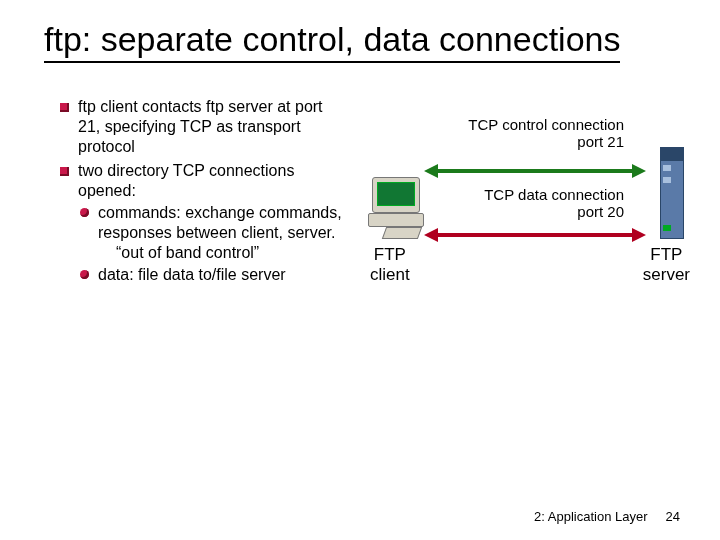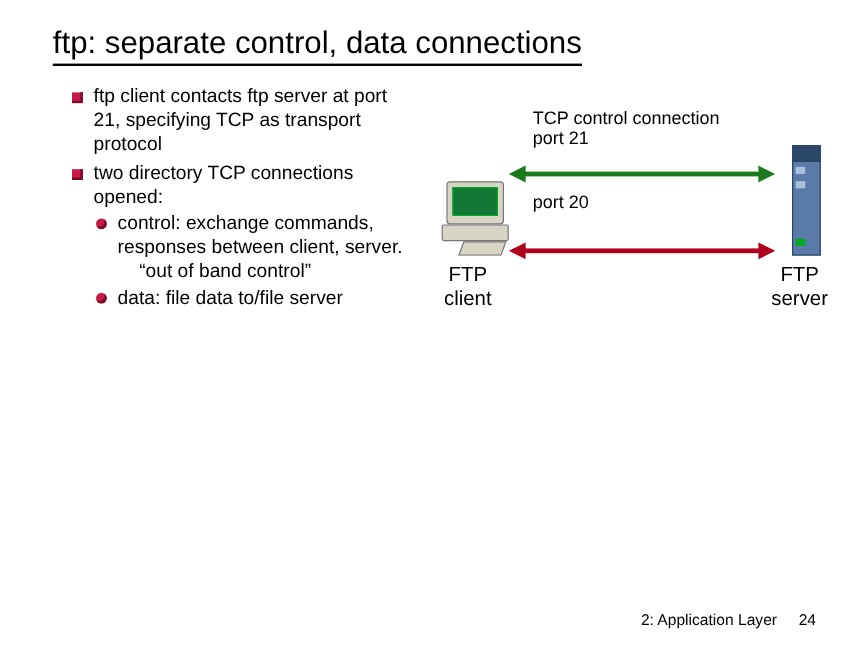--- a/index.html
+++ b/index.html
@@ -14,23 +14,24 @@
     overflow: hidden;
   }
   .slide {
     padding: 20px 40px 0 44px;
     box-sizing: border-box;
     width: 720px;
     height: 540px;
     position: relative;
   }
   .title {
-    font-size: 26px;
+    font-size: 34px;
     border-bottom: 2px solid #000;
     padding-bottom: 2px;
+    margin-bottom: 18px;
     display: inline-block;
   }
   .columns {
     display: flex;
     gap: 8px;
   }
   .left {
     width: 320px;
     font-size: 16px;
     line-height: 1.25;
@@ -56,21 +57,21 @@
     background: #c9184a;
     box-shadow: inset -2px -2px 0 #7a0b26;
   }
   .indent2 { padding-left: 18px; }
   .right {
     flex: 1;
     position: relative;
     height: 260px;
     margin-top: 36px;
   }
-  .conn-label { position: absolute; font-size: 15px; text-align: left; line-height: 1.1; width: 180px; }
+  .conn-label { position: absolute; font-size: 15px; text-align: right; line-height: 1.1; width: 180px; }
   .arrow {
     position: absolute;
     height: 0;
   }
   .arrow-line {
     position: absolute;
     height: 4px;
     background: currentColor;
   }
   .arrow-head-l, .arrow-head-r {
@@ -124,21 +125,21 @@
   <div class="title">ftp: separate control, data connections</div>
 
   <div class="columns">
     <div class="left">
       <ul class="bl">
         <li>ftp client contacts ftp server at port 21, specifying TCP as transport protocol</li>
         <li>
           <span>two directory TCP connections opened:</span>
           <ul class="sub">
             <li>
-              <span>control:</span><span> exchange commands, responses between client, server.</span>
+              <span>commands:</span><span> exchange commands, responses between client, server.</span>
               <div class="indent2">“out of band control”</div>
             </li>
             <li>
               <span>data:</span><span> file data to/file server</span>
             </li>
           </ul>
         </li>
       </ul>
     </div>
 
@@ -148,20 +149,21 @@
         <div>port 21</div>
       </div>
 
       <div class="arrow" style="left:54px; top:52px; width:218px; color:#1b7a1b;">
         <div class="arrow-line" style="left:10px; right:10px;"></div>
         <div class="arrow-head-l"></div>
         <div class="arrow-head-r"></div>
       </div>
 
       <div class="conn-label" style="left:72px; top:70px;">
+        <div>TCP data connection</div>
         <div>port 20</div>
       </div>
 
       <div class="arrow" style="left:54px; top:116px; width:218px; color:#b00020;">
         <div class="arrow-line" style="left:10px; right:10px;"></div>
         <div class="arrow-head-l"></div>
         <div class="arrow-head-r"></div>
       </div>
 
       <div class="computer">

